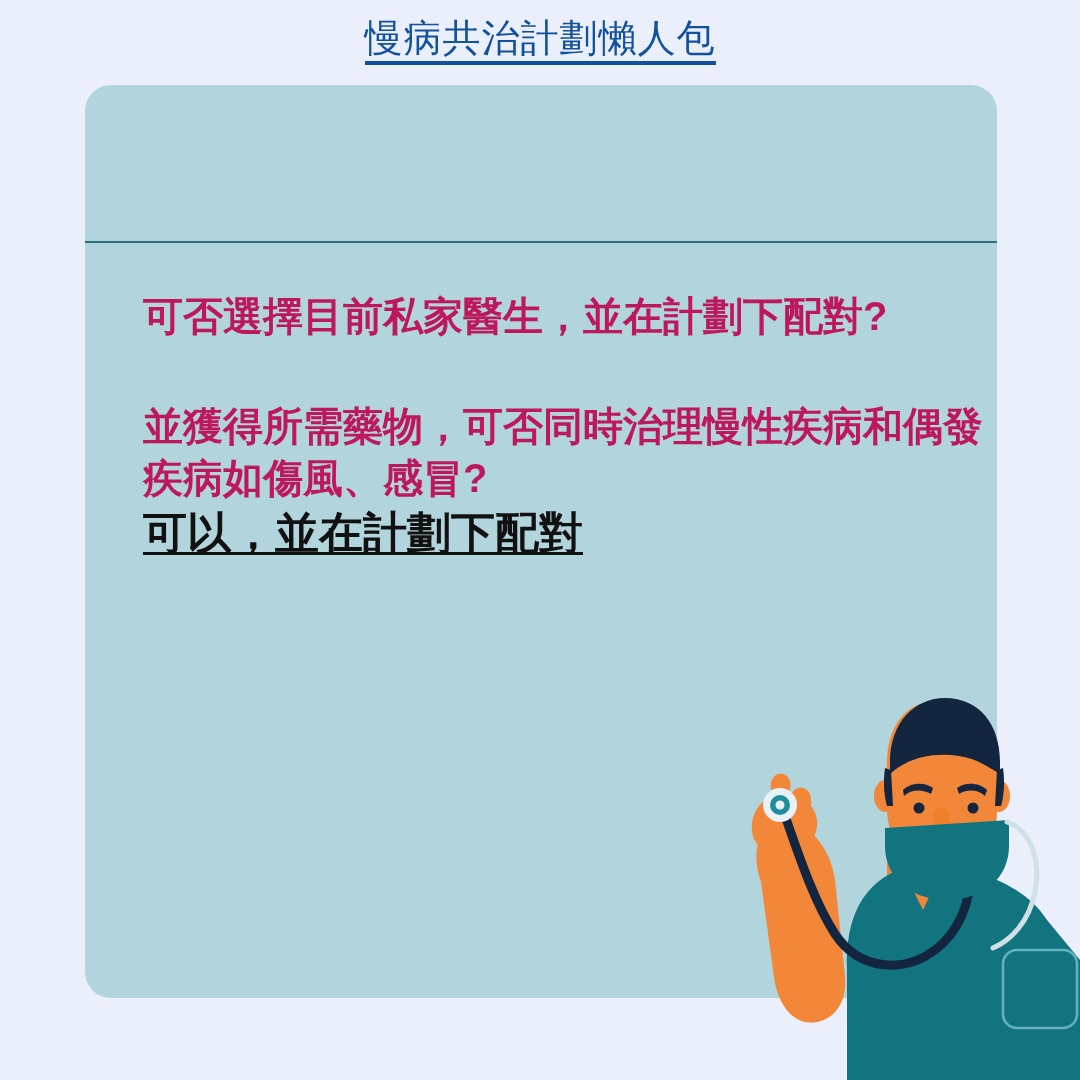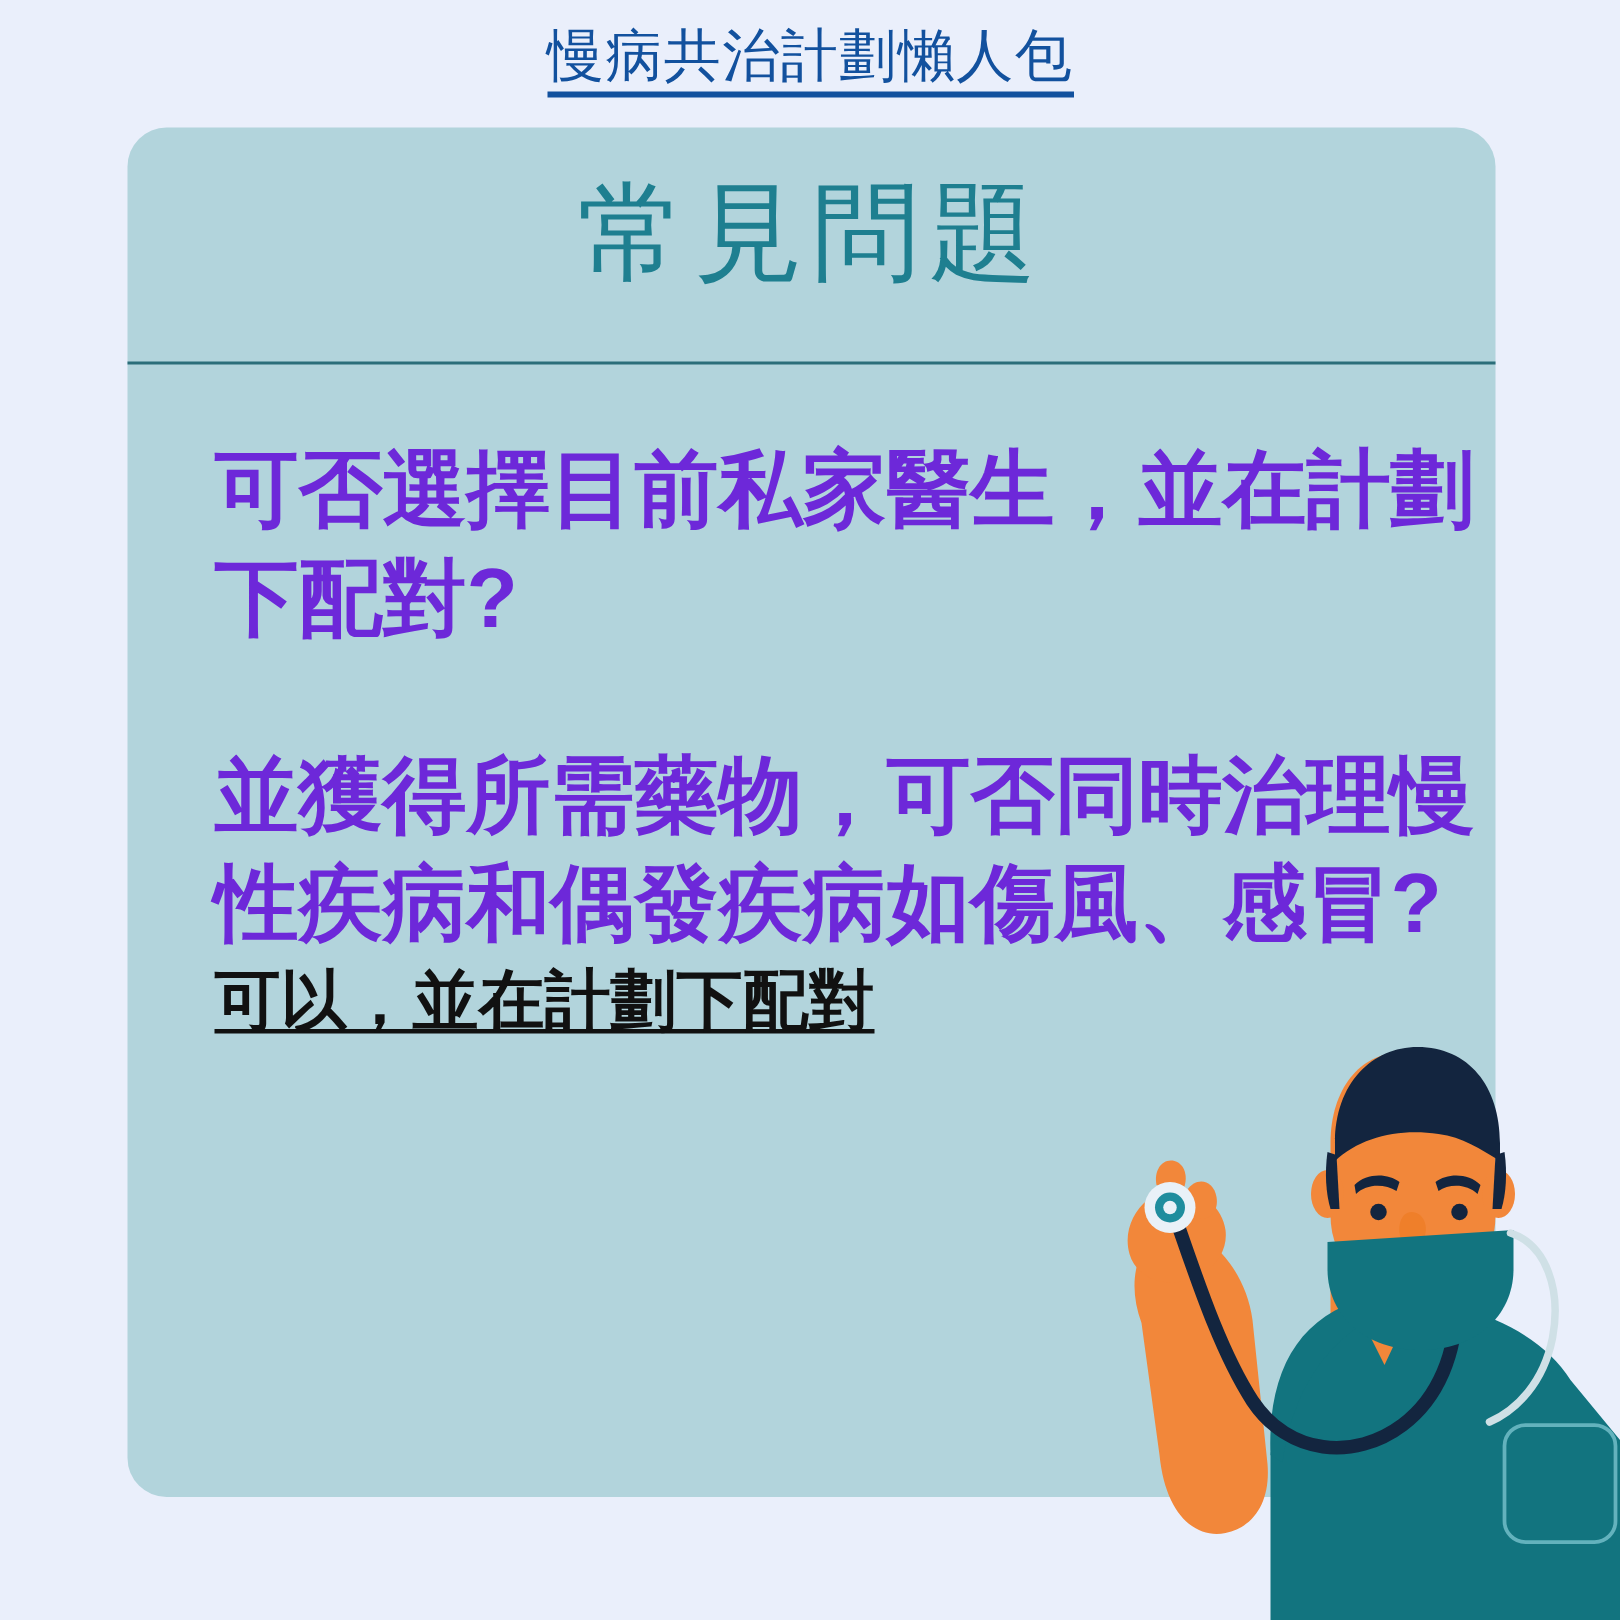--- a/index.html
+++ b/index.html
@@ -109,23 +109,23 @@
   
   .faq-body {
     position: absolute;
     left: 58px;
     top: 205px;
     width: 840px;
   }
   .faq-block { margin-bottom: 58px; }
   .faq-block:last-child { margin-bottom: 0; }
   .faq-q {
-    font-size: 56px;
-    font-weight: bold;
-    color: #6d28d9;
+    font-size: 40px;
+    font-weight: bold;
+    color: #be185d;
     line-height: 1.30;
     letter-spacing: 0px;
   }
   .faq-a {
     font-size: 44px;
     font-weight: bold;
     color: #111111;
     line-height: 1.30;
     text-decoration: underline;
     text-decoration-thickness: 3px;
@@ -148,21 +148,20 @@
 
 <div class="header">
   <div class="header-title">
     <span>慢病共治計劃懶人包</span>
   </div>
 
 </div>
 
 <div class="card">
 
-  <div class="card-heading">常見問題</div>
 
   <div class="card-divider"></div>
 
   <div class="faq-body">
 
     <div class="faq-block">
       <div class="faq-q">可否選擇目前私家醫生，並在計劃下配對?</div>
     </div>
 
     <div class="faq-block">

